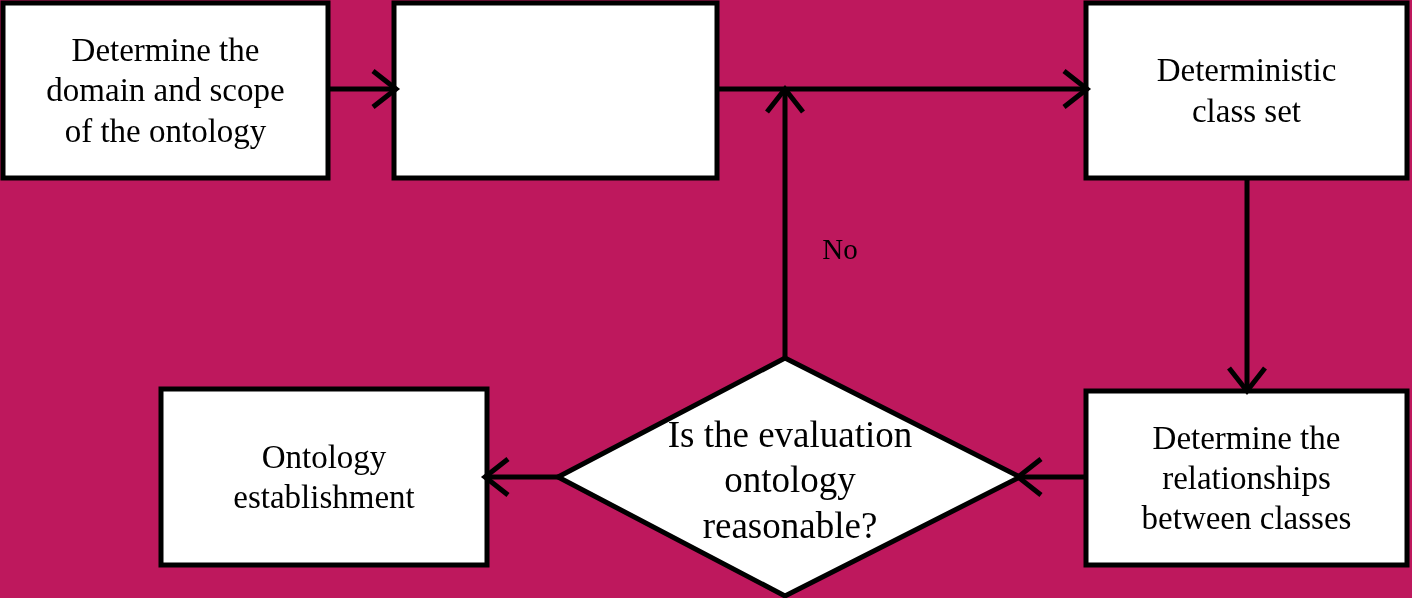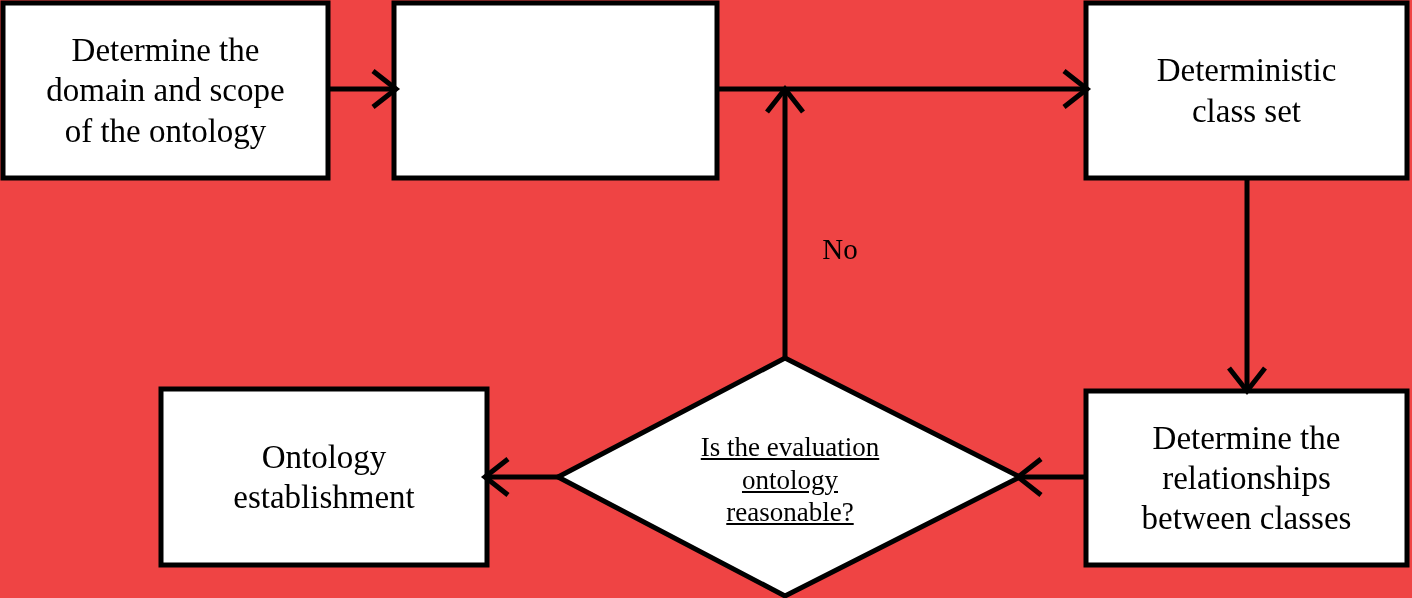--- a/index.html
+++ b/index.html
@@ -4,21 +4,21 @@
 <style>
   html, body {
     margin: 0;
     padding: 0;
     background: #ffffff;
   }
   #canvas {
     position: relative;
     width: 1412px;
     height: 598px;
-    background: #ef4444;
+    background: #be185d;
     overflow: hidden;
     font-family: "Liberation Serif", "DejaVu Serif", serif;
   }
   #flow-svg {
     position: absolute;
     left: 0;
     top: 0;
     width: 1412px;
     height: 598px;
   }
@@ -51,22 +51,21 @@
     line-height: 1.22;
     white-space: pre-line;
     display: flex;
     align-items: center;
     justify-content: center;
   }
   .box-label {
     font-size: 33px;
   }
   .diamond-label {
-    font-size: 27px;
-    text-decoration: underline;
+    font-size: 37px;
   }
   .edge-label {
     font-size: 29px;
     display: block;
   }
 </style>
 </head>
 <body>
 
 <div id="canvas">

